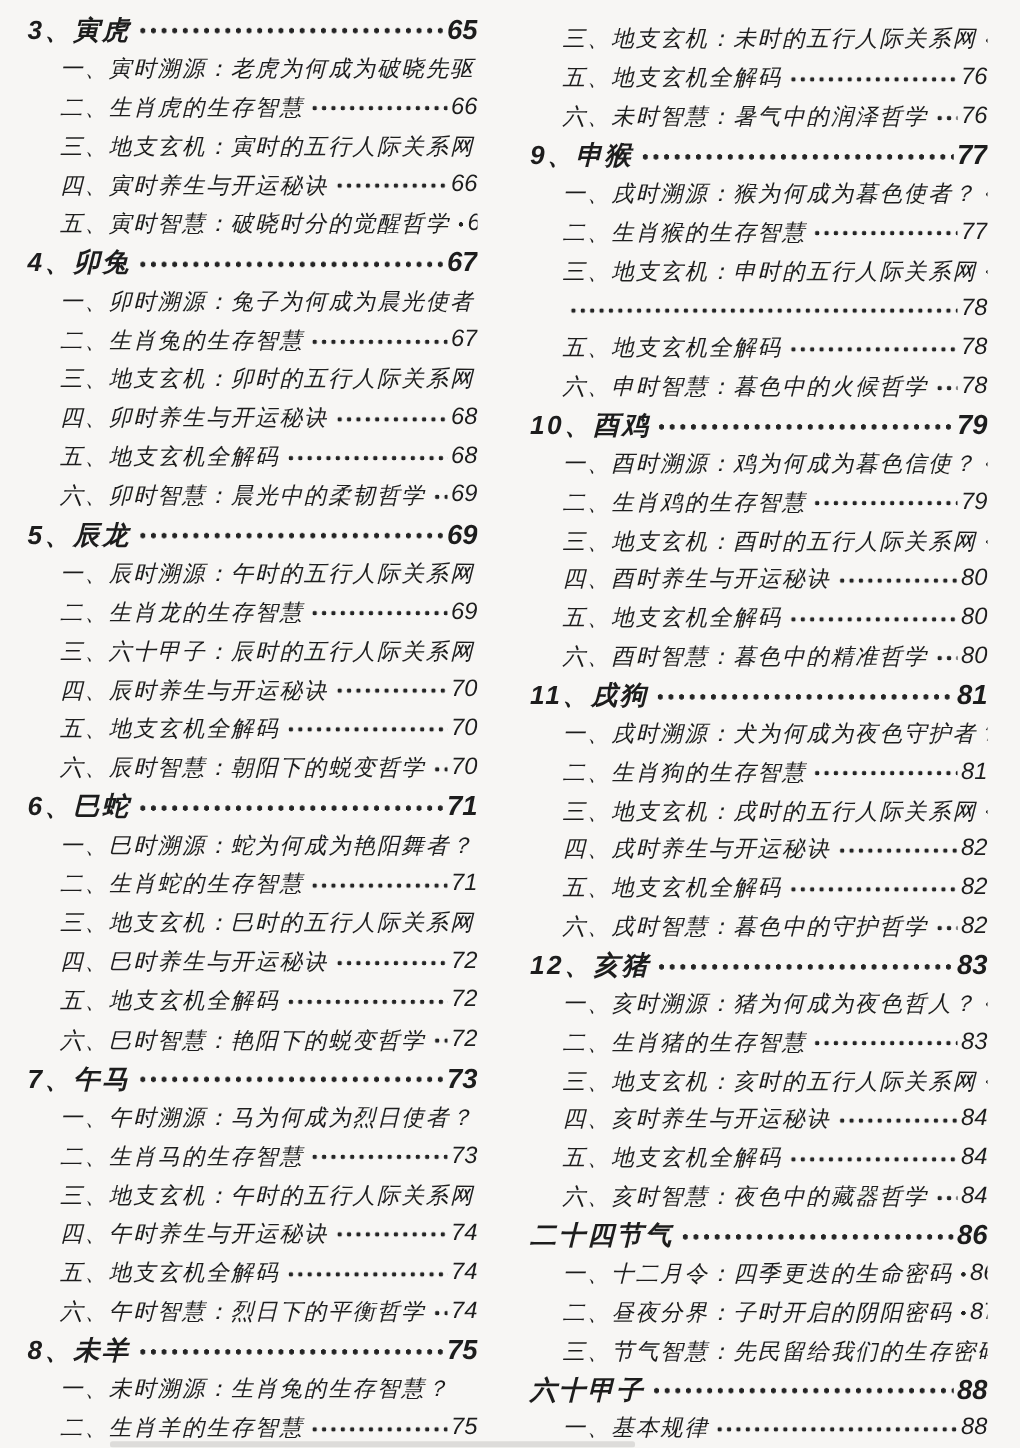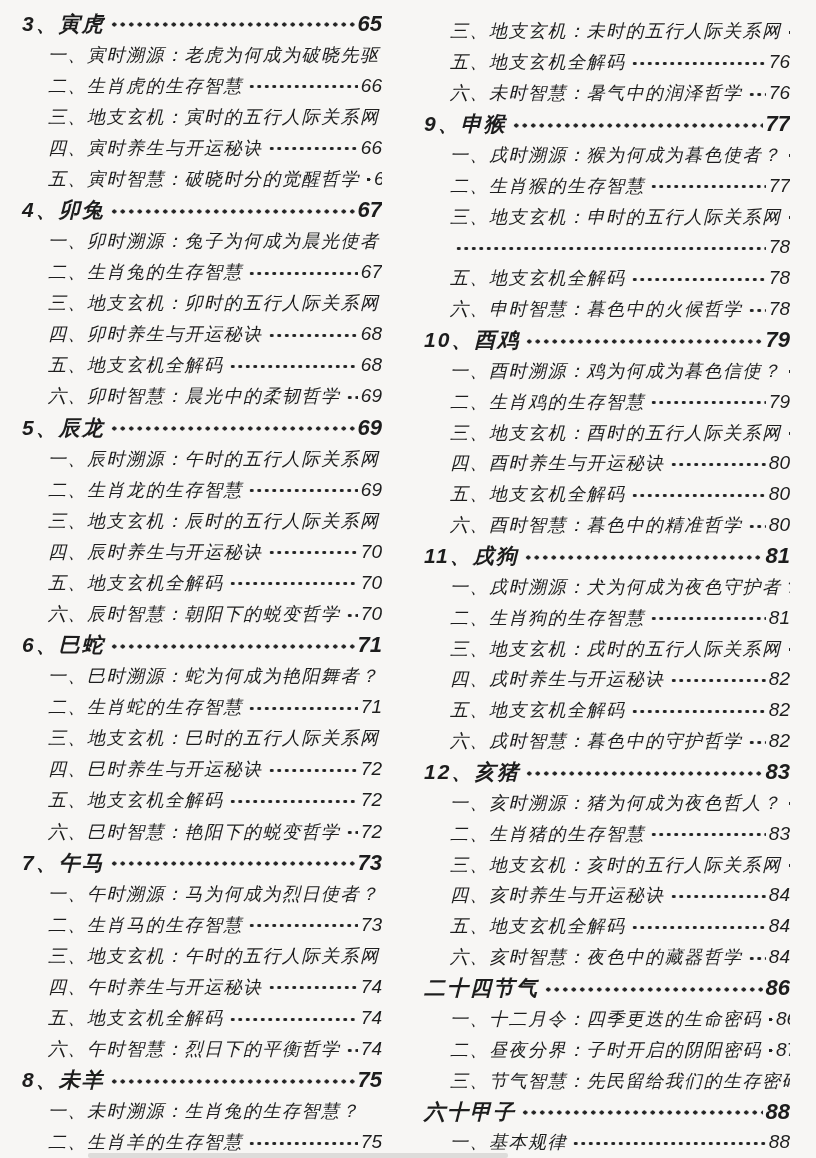--- a/index.html
+++ b/index.html
@@ -158,21 +158,21 @@
       <div class="row item">
     <span class="label">一、辰时溯源：午时的五行人际关系网？</span>
 
   </div>
       <div class="row item">
     <span class="label">二、生肖龙的生存智慧</span>
     <span class="leader"></span>
     <span class="pagenum">69</span>
   </div>
       <div class="row item">
-    <span class="label">三、地支玄机：辰时的五行人际关系网</span>
+    <span class="label">三、六十甲子：辰时的五行人际关系网</span>
 
   </div>
       <div class="row item">
     <span class="label">四、辰时养生与开运秘诀</span>
     <span class="leader"></span>
     <span class="pagenum">70</span>
   </div>
       <div class="row item">
     <span class="label">五、地支玄机全解码</span>
     <span class="leader"></span>

